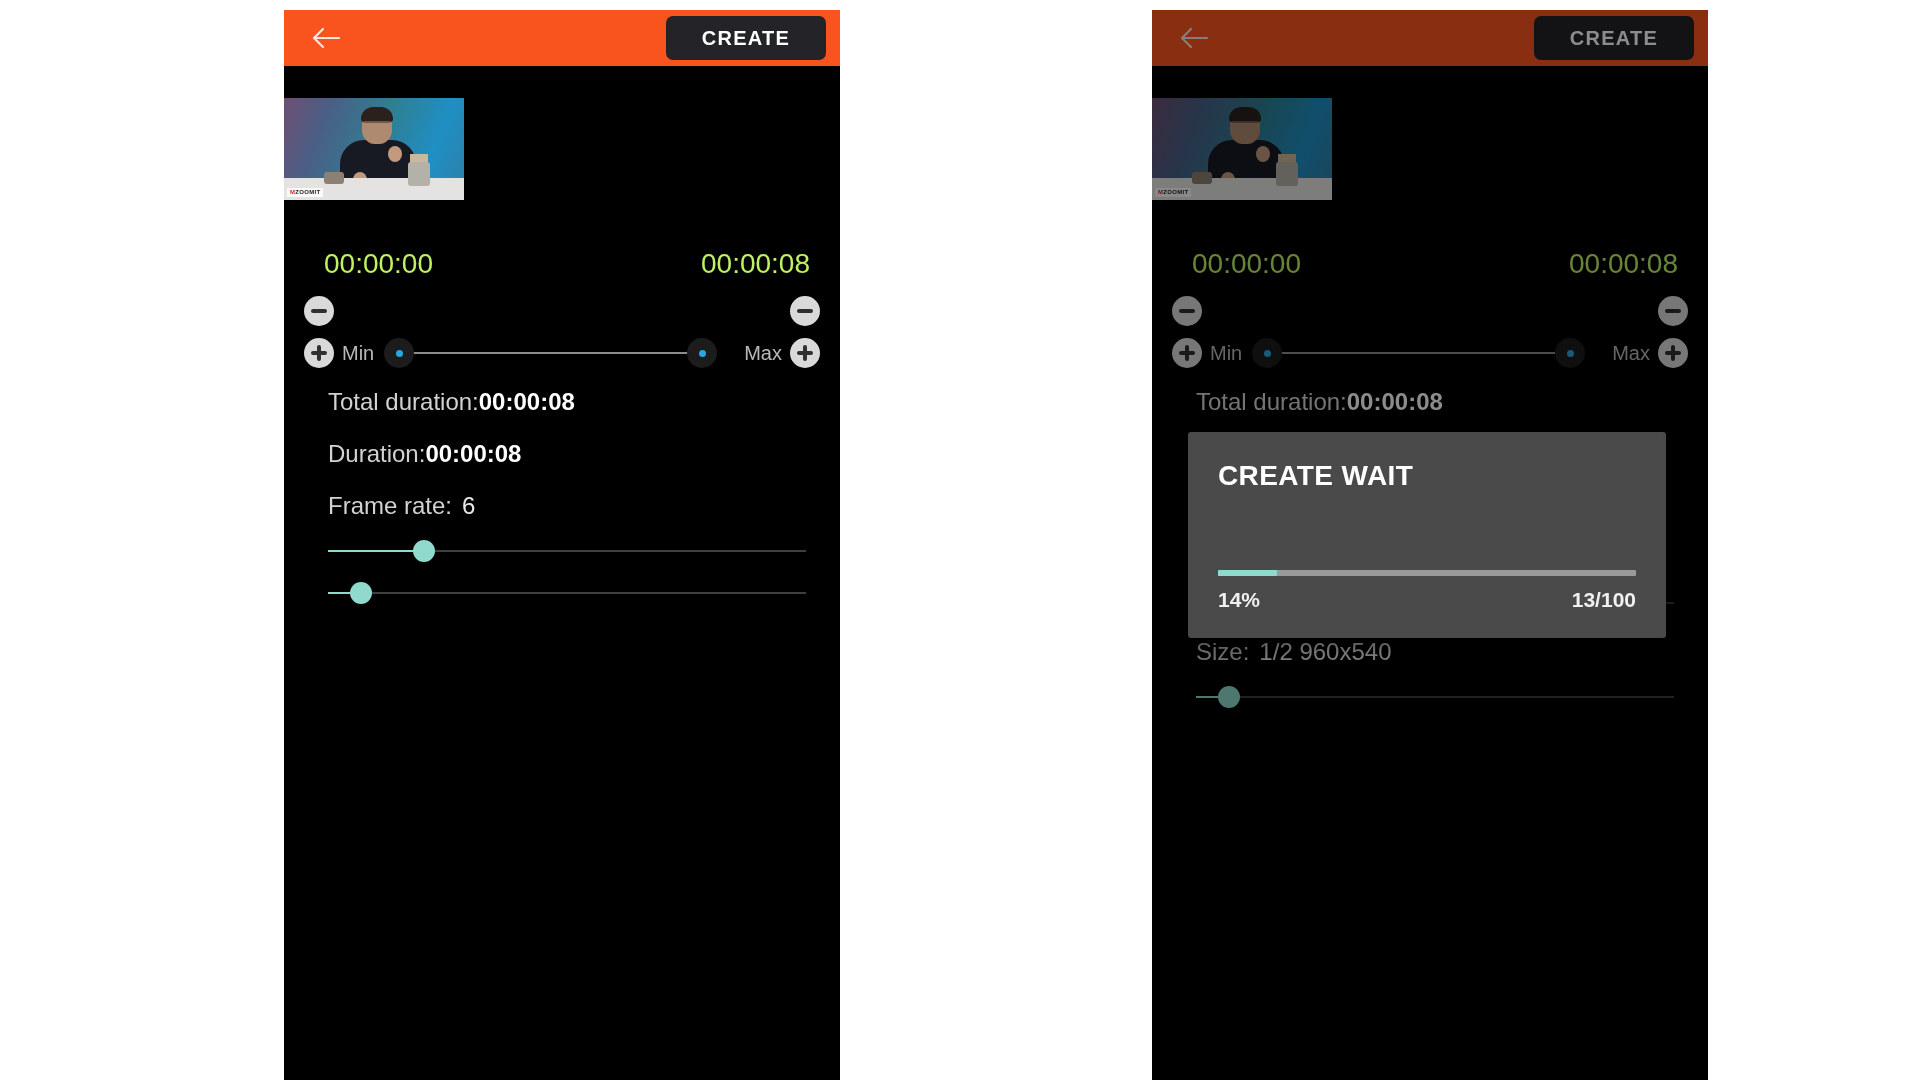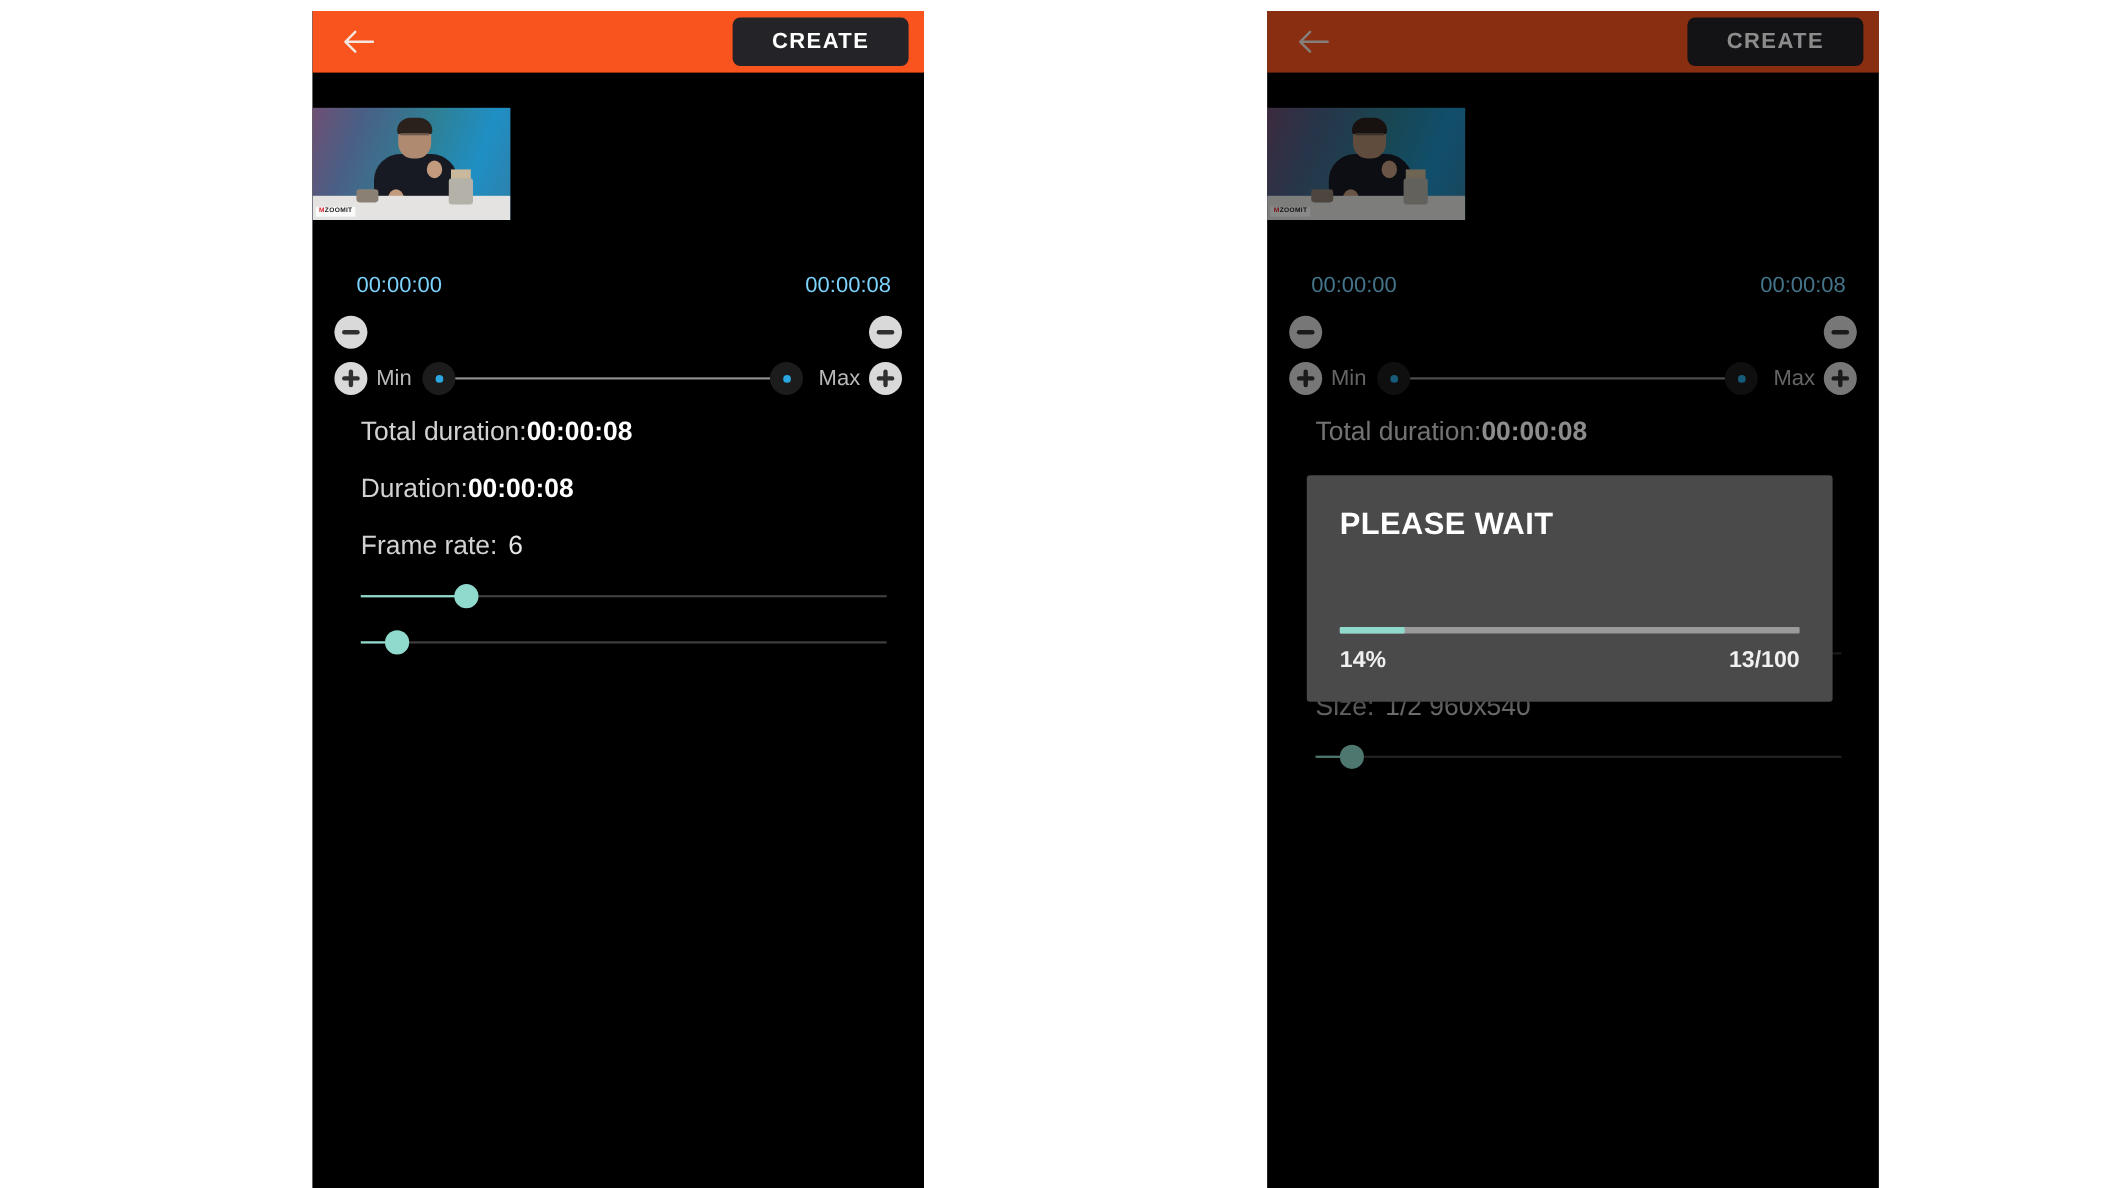--- a/index.html
+++ b/index.html
@@ -149,22 +149,22 @@
 
   
   .content { padding: 0 0 0 0; }
 
   .time-row {
     display: flex;
     justify-content: space-between;
     margin: 48px 30px 0 40px;
   }
   .time-label {
-    color: #7dd3fc;
-    font-size: 20px;
+    color: #bef264;
+    font-size: 28px;
     font-family: "Liberation Sans", sans-serif;
   }
 
   
   .range-block {
     margin: 16px 20px 0 20px;
     position: relative;
     height: 74px;
     text-align: center;
   }
@@ -197,21 +197,21 @@
     height: 30px;
     display: flex; align-items: center;
   }
   .mm-text {
     color: #b9b9b9;
     font-size: 20px;
     font-family: "Liberation Sans", sans-serif;
     flex: 0 0 auto;
   }
   .mm-text.min { padding-right: 10px; }
-  .mm-text.max { padding-left: 14px; }
+  .mm-text.max { padding-left: 27px; }
   .rangebar {
     position: relative;
     flex: 1 1 auto;
     height: 30px;
   }
   .rangebar .track {
     position: absolute;
     left: 8px; right: 8px; top: 14px;
     height: 1.5px;
     background: #8d8d8d;
@@ -511,21 +511,21 @@
         <div class="strack"></div>
         <div class="sfill" style="width: 7%;"></div>
         <div class="sknob" style="left: 7%;"></div>
       </div>
     </div>
 
     <div class="dimmer"></div>
 
     <div class="modal-backdrop">
       <div class="modal">
-        <div class="modal-title">PLEASE WAIT</div>
+        <div class="modal-title">CREATE WAIT</div>
         <div class="modal-progress">
           <div class="fill" style="width: 14%;"></div>
         </div>
         <div class="modal-foot">
           <span>14%</span>
           <span>13/100</span>
         </div>
       </div>
     </div>
   </div>

